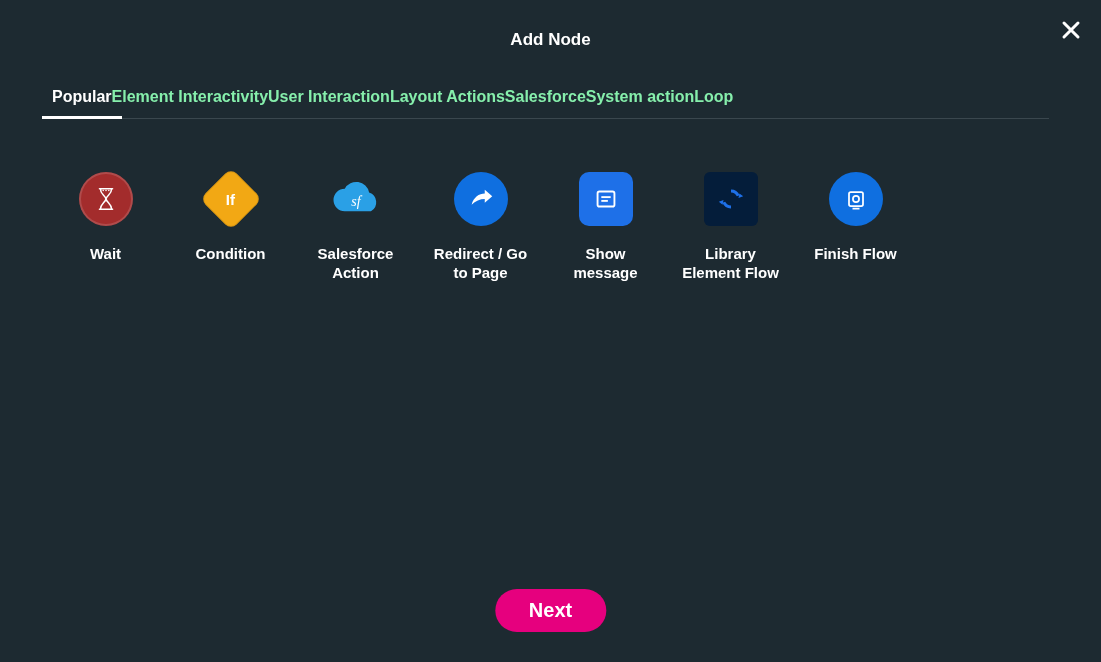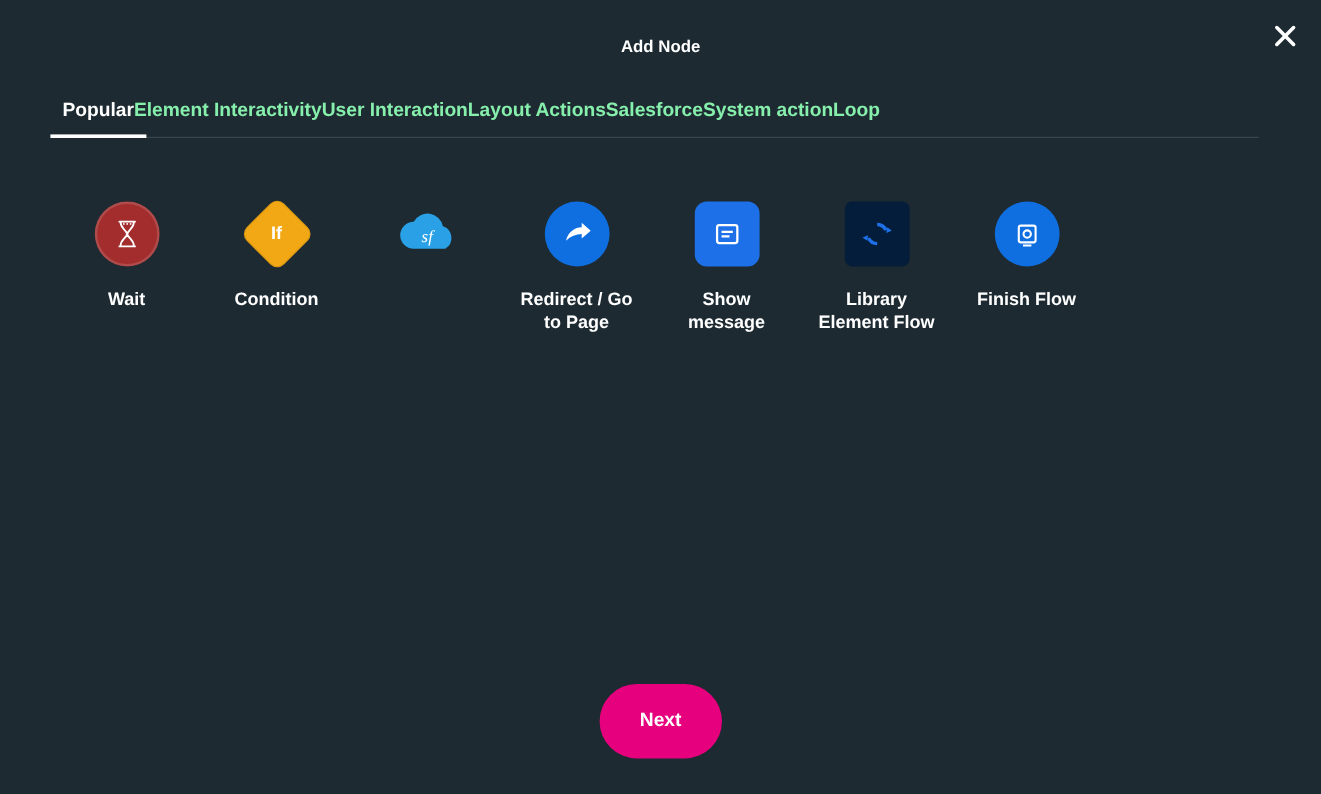--- a/index.html
+++ b/index.html
@@ -21,21 +21,21 @@
   .close-btn {
     position: absolute;
     top: 18px;
     right: 18px;
     cursor: pointer;
     width: 24px;
     height: 24px;
   }
   .title {
     text-align: center;
-    font-size: 14px;
+    font-size: 17px;
     font-weight: 700;
     color: #fff;
     margin-bottom: 38px;
   }
   .filter-row {
     display: flex;
     align-items: center;
     gap: 8px;
     margin-bottom: 38px;
   }
@@ -112,22 +112,22 @@
   }
   .next-btn {
     position: absolute;
     left: 50%;
     transform: translateX(-50%);
     bottom: 30px;
     background: #e6007e;
     color: #fff;
     border: none;
     border-radius: 999px;
-    padding: 22px 34px;
-    font-size: 16px;
+    padding: 10px 34px;
+    font-size: 20px;
     font-weight: 700;
     cursor: pointer;
   }
   
   .circ {
     width: 54px; height: 54px; border-radius: 50%;
     display: flex; align-items: center; justify-content: center;
   }
   .circ-red { background: #a32c2c; box-shadow: inset 0 0 0 2px rgba(255,255,255,0.15); }
   .circ-purple { background: #a631c0; }
@@ -204,20 +204,21 @@
 
     <div class="node">
       <div class="icon-wrap">
         <div class="cloud">
           <svg viewBox="0 0 64 44" width="60" height="42">
             <path d="M20 34 a12 12 0 0 1 0 -24 a14 14 0 0 1 26 4 a11 11 0 0 1 2 20 z" fill="#2aa0e6"></path>
             <text x="32" y="28" text-anchor="middle" font-size="15" font-family="Georgia, serif" font-style="italic" fill="#fff">sf</text>
           </svg>
         </div>
       </div>
+      <div class="node-label">Salesforce Action</div>
     </div>
 
 
     <div class="node">
       <div class="icon-wrap">
         <div class="circ circ-bluef">
           <svg viewBox="0 0 32 32" width="30" height="30">
             <path d="M6 22 c2 -8 8 -12 14 -12 l0 -4 l8 7 l-8 7 l0 -4 c-5 0 -10 2 -14 6 z" fill="#fff"></path>
           </svg>
         </div>

